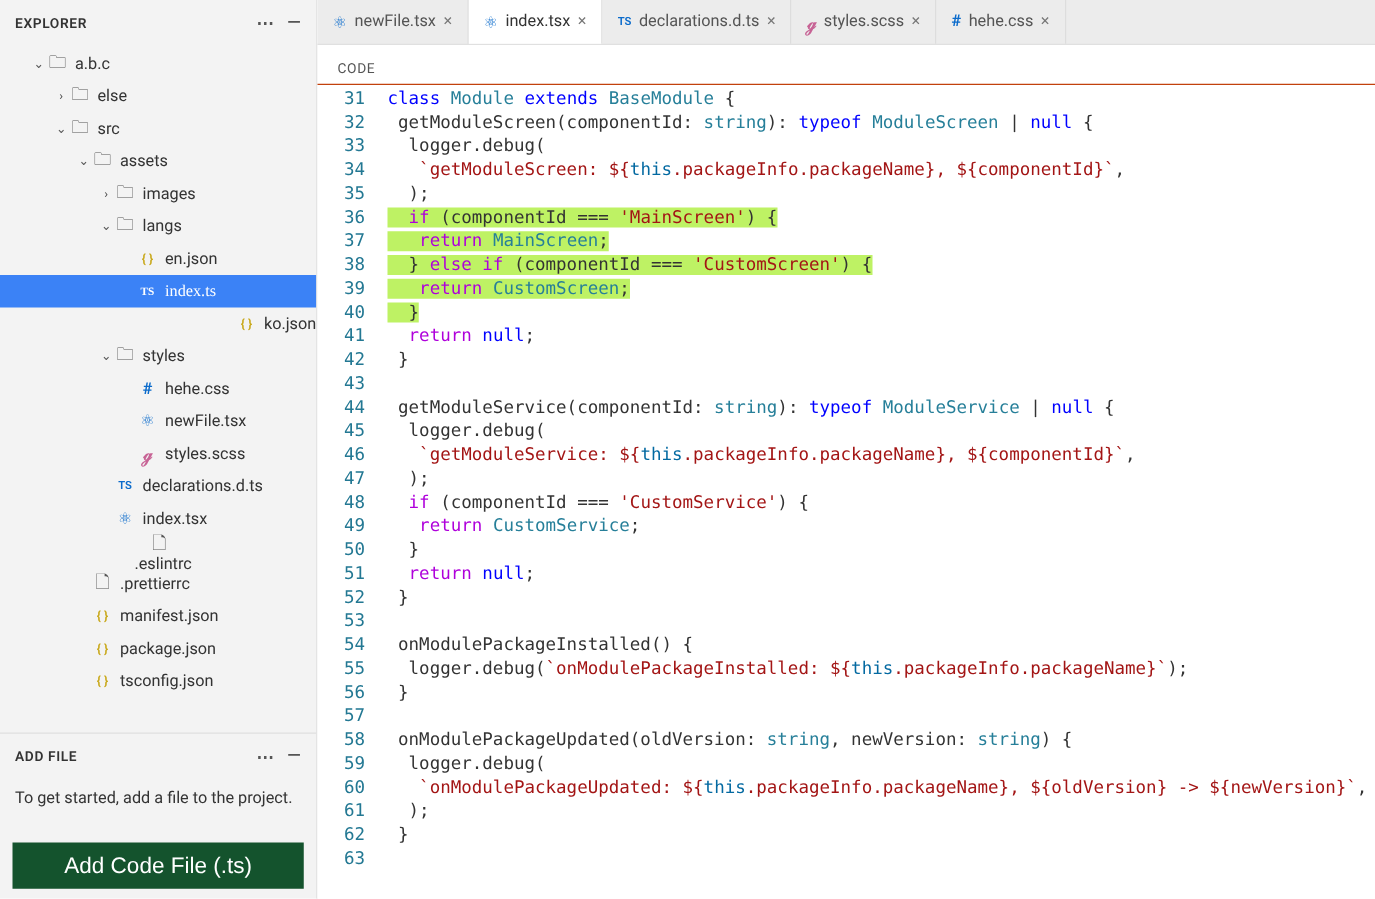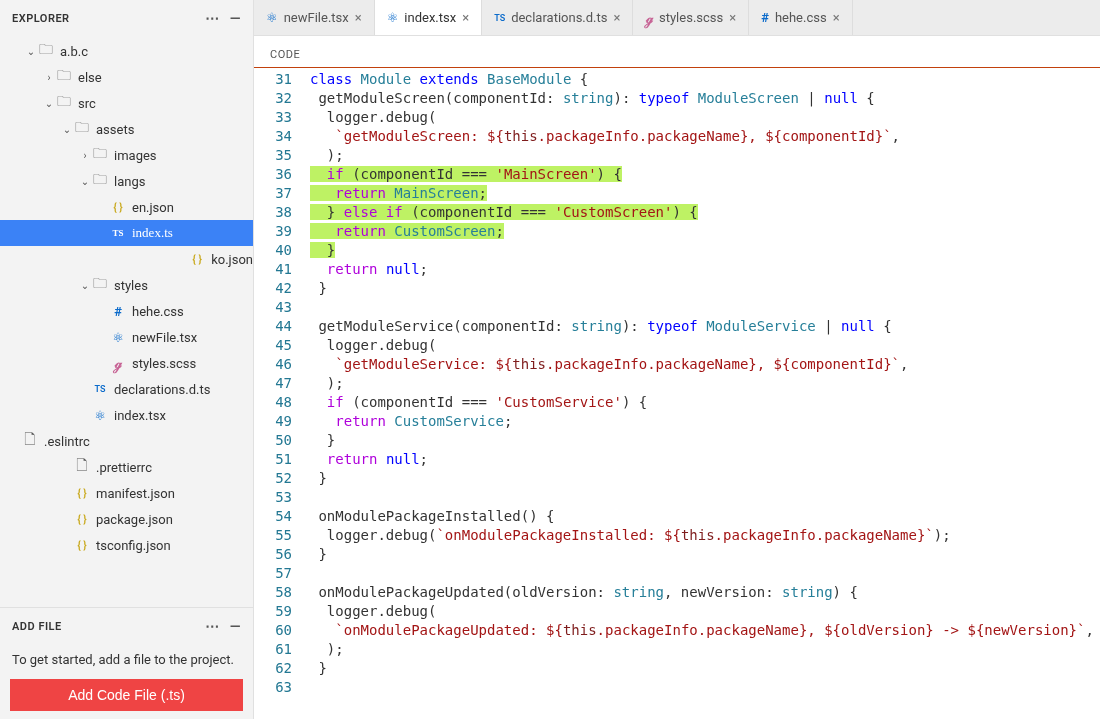--- a/index.html
+++ b/index.html
@@ -115,26 +115,26 @@
 }
 
 .addfile-hint {
   padding: 8px 12px 12px;
   font-size: 13px;
   color: #333;
 }
 
 .addfile-btn {
   display: block;
-  margin: 0 10px 8px;
+  margin: 16px 10px 8px;
   padding: 8px 0;
-  background: #ef4444;
+  background: #14532d;
   color: #fff;
   border: none;
-  font-size: 14px;
+  font-size: 18px;
   font-weight: 500;
   cursor: pointer;
   text-align: center;
   width: calc(100% - 20px);
 }
 
 .main {
   flex: 1;
   display: flex;
   flex-direction: column;
@@ -213,21 +213,21 @@
 }
 .line .hlspan {
   background: #bef264;
 }
 
 .tok-kw { color: #0000ff; }
 .tok-cls { color: #267f99; }
 .tok-type { color: #267f99; }
 .tok-str { color: #a31515; }
 .tok-return { color: #af00db; }
-.tok-this { color: #7f1d1d; }
+.tok-this { color: #0369a1; }
 .tok-null { color: #0000ff; }
 .tok-punc { color: #333; }
 </style>
 </head>
 <body>
 
 <div class="sidebar">
   <div class="section-header">
     <span>EXPLORER</span>
     <span class="actions">
@@ -304,21 +304,21 @@
       <div class="tree-item" style="padding-left: 78px;">
         <span class="chevron"></span>
         <span class="icon ts"></span>
         <span>declarations.d.ts</span>
       </div>
       <div class="tree-item" style="padding-left: 78px;">
         <span class="chevron"></span>
         <span class="icon tsx"></span>
         <span>index.tsx</span>
       </div>
-      <div class="tree-item" style="">
+      <div class="tree-item" style=" flex-direction: column;">
         <span class="chevron"></span>
         <span class="icon file"></span>
         <span>.eslintrc</span>
       </div>
       <div class="tree-item" style="padding-left: 60px;">
         <span class="chevron"></span>
         <span class="icon file"></span>
         <span>.prettierrc</span>
       </div>
       <div class="tree-item" style="padding-left: 60px;">

